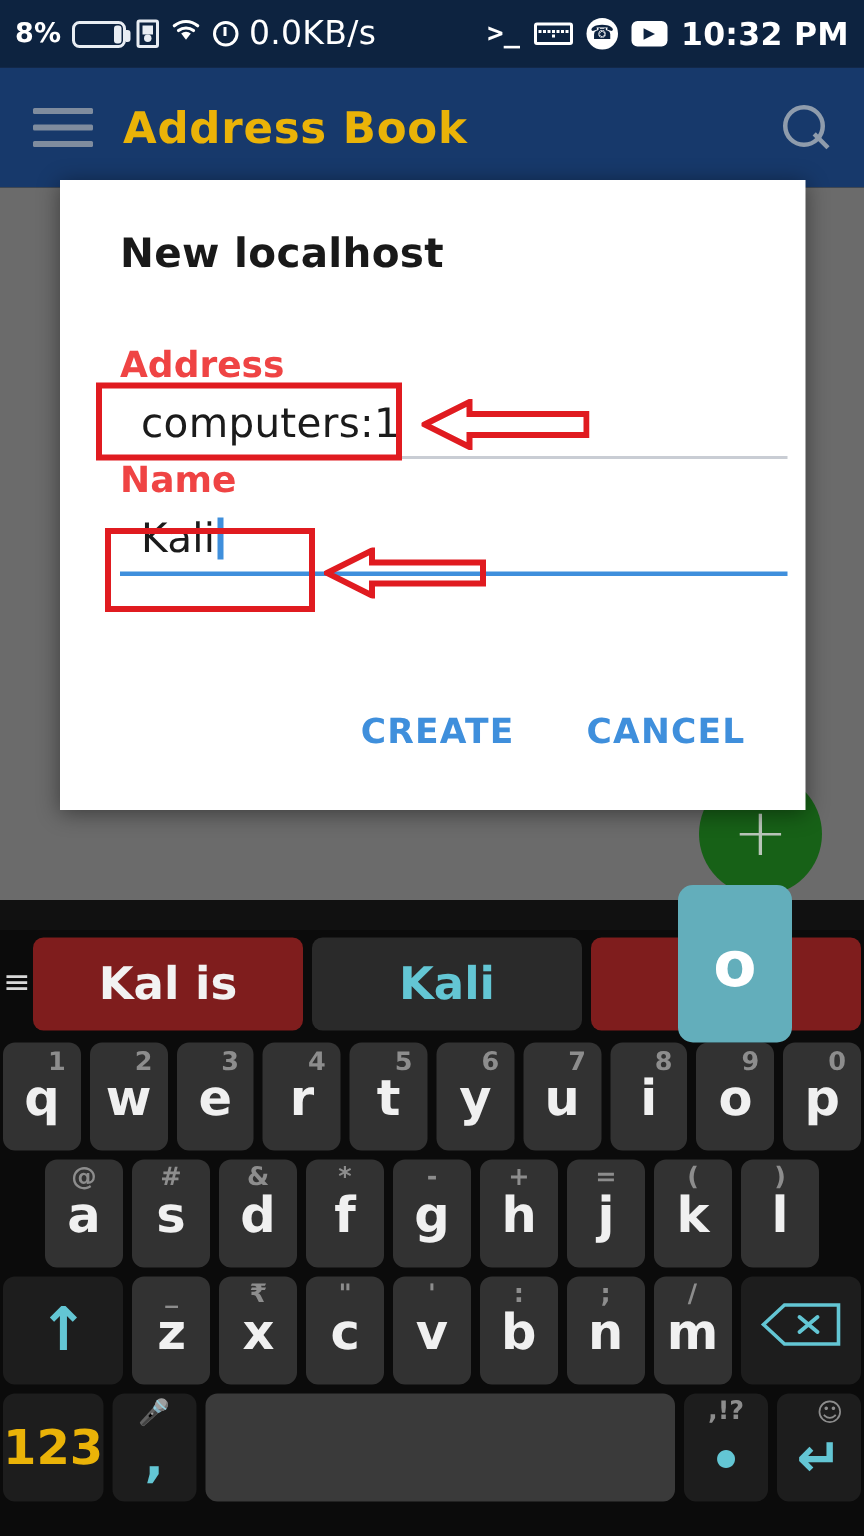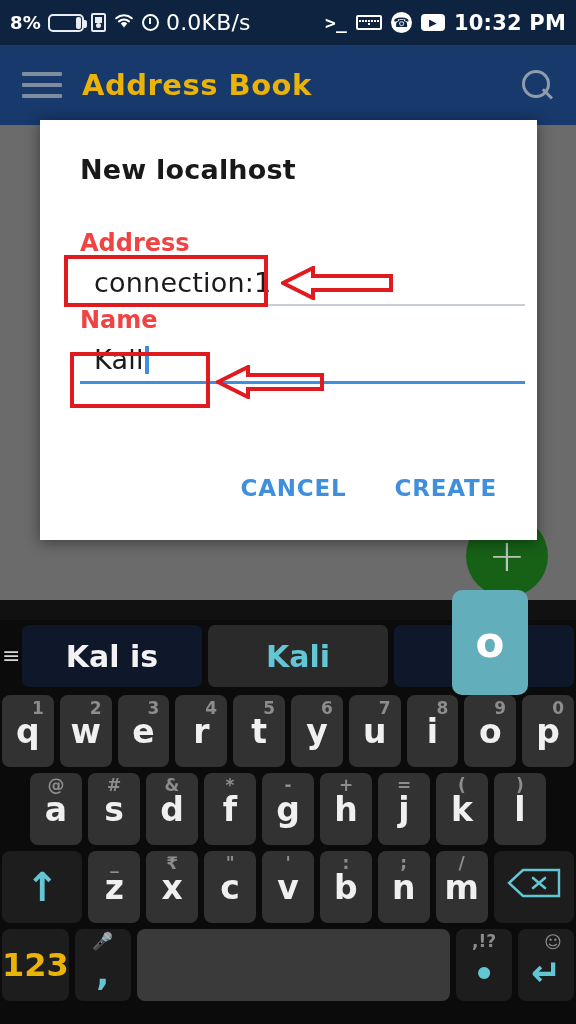--- a/index.html
+++ b/index.html
@@ -126,21 +126,21 @@
 
   
   #keyboard{
     position:absolute; left:0; top:620px; width:576px; height:404px;
     background:#0b0b0b;
   }
   #suggestions{
     height:72px; display:flex; align-items:center; gap:6px; padding:0 2px;
   }
   .sugg{
-    flex:1; height:62px; background:#0f172a; border-radius:7px;
+    flex:1; height:62px; background:#7f1d1d; border-radius:7px;
     display:flex; align-items:center; justify-content:center;
     color:#f2f2f2; font-size:30px; font-weight:bold;
   }
   .sugg.highlight{ color:#63c6d4; background:#2a2a2a; }
   #sugg-menu-icon{
     width:14px; color:#d8d8d8; font-size:22px; line-height:1; text-align:center;
   }
   .krow{ display:flex; justify-content:center; gap:6px; padding:3px 2px; }
   .key{
     position:relative; background:#323232; border-radius:8px;
@@ -220,33 +220,33 @@
 <div id="page-body">
   <div id="empty-text">To connect, add the address of other computers in your team.</div>
 </div>
 <div id="fab">+</div>
 
 <div id="dialog">
   <div id="dialog-title">New localhost</div>
 
   <div class="field-block" id="address-block">
     <div class="field-label">Address</div>
-    <div class="field-value">connection:1</div>
+    <div class="field-value">computers:1</div>
     <div class="field-rule"></div>
   </div>
 
   <div class="field-block" id="name-block">
     <div class="field-label">Name</div>
     <div class="field-value"><span>Kali</span><span class="caret"></span></div>
     <div class="field-rule active"></div>
   </div>
 
   <div id="dialog-actions">
+    <button class="dlg-btn">CREATE</button>
     <button class="dlg-btn">CANCEL</button>
-    <button class="dlg-btn">CREATE</button>
   </div>
 </div>
 
 <div class="anno-box" id="anno-address-box"></div>
 <div class="anno-arrow" id="anno-address-arrow">
   <svg width="112" height="34" viewBox="0 0 112 34">
       <polygon points="2,17 32,2 32,10 110,10 110,24 32,24 32,32" fill="none" stroke="#e01b20" stroke-width="4" stroke-linejoin="miter"></polygon>
     </svg>
 </div>
 <div class="anno-box" id="anno-name-box"></div>

